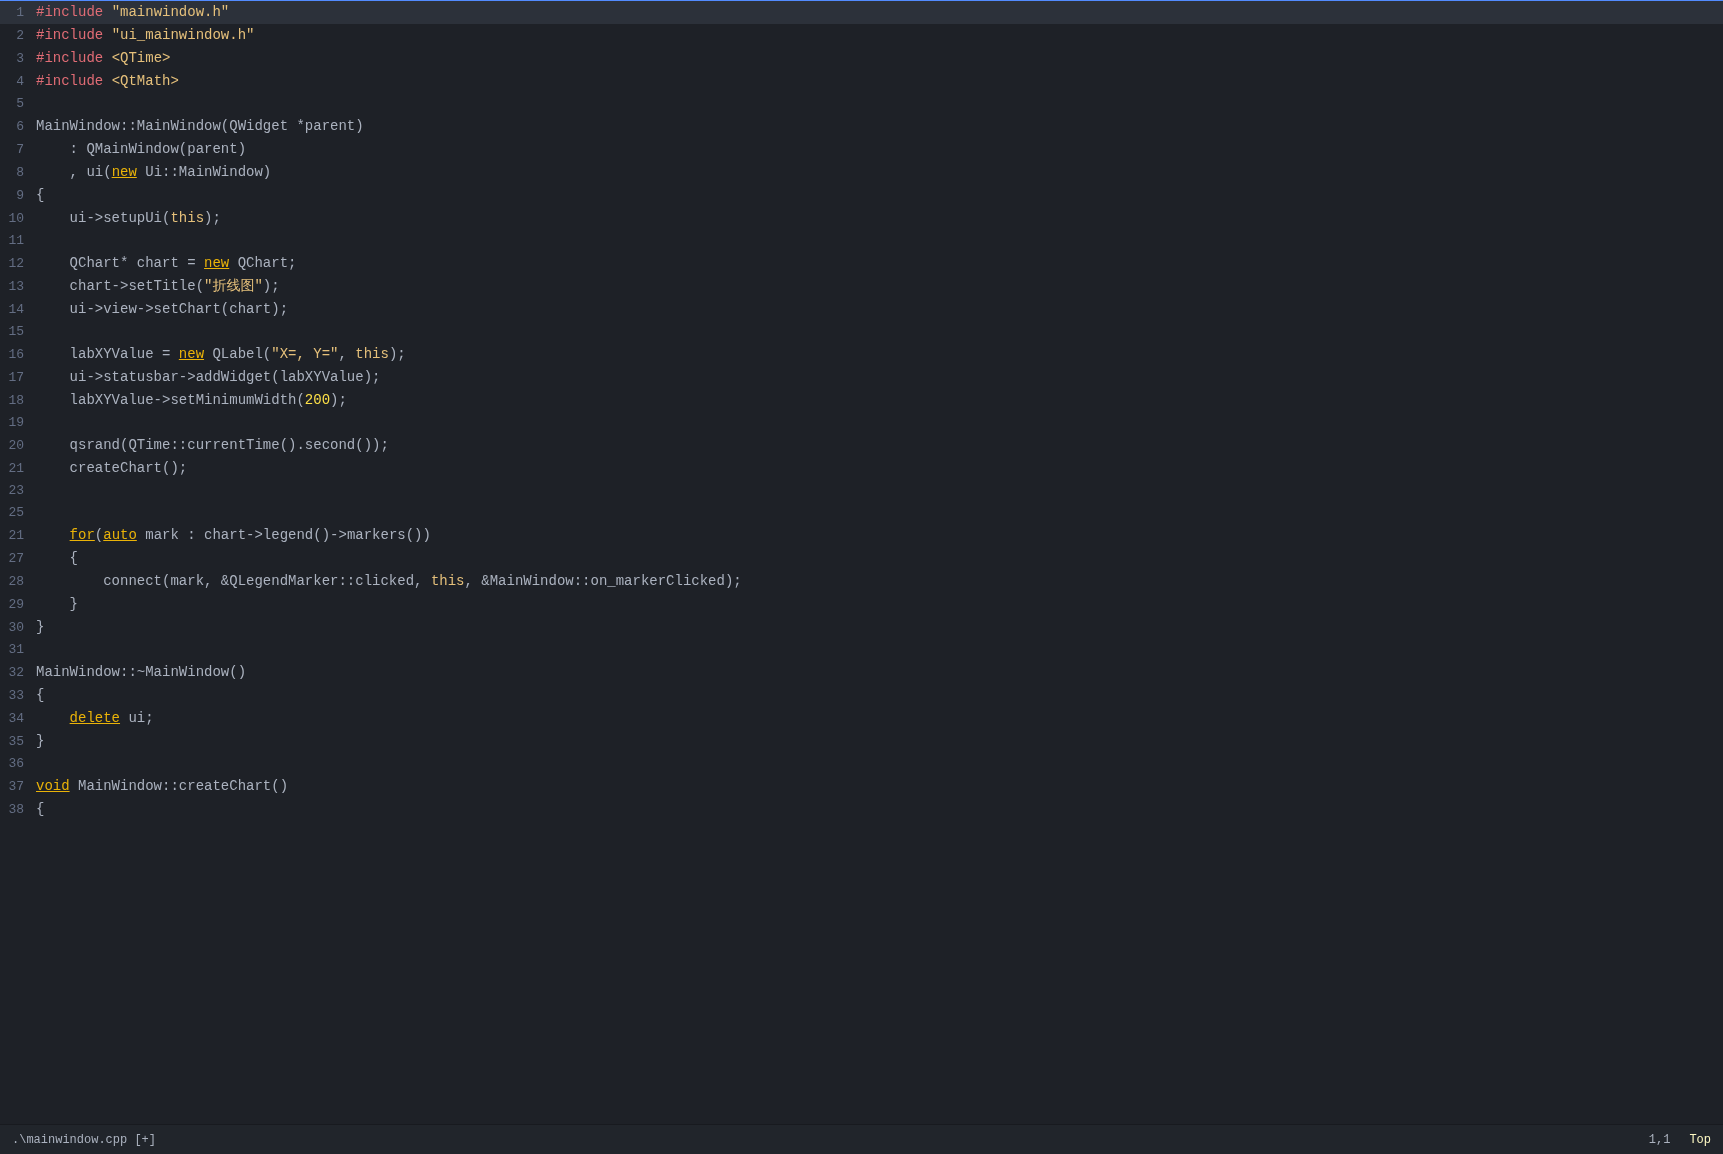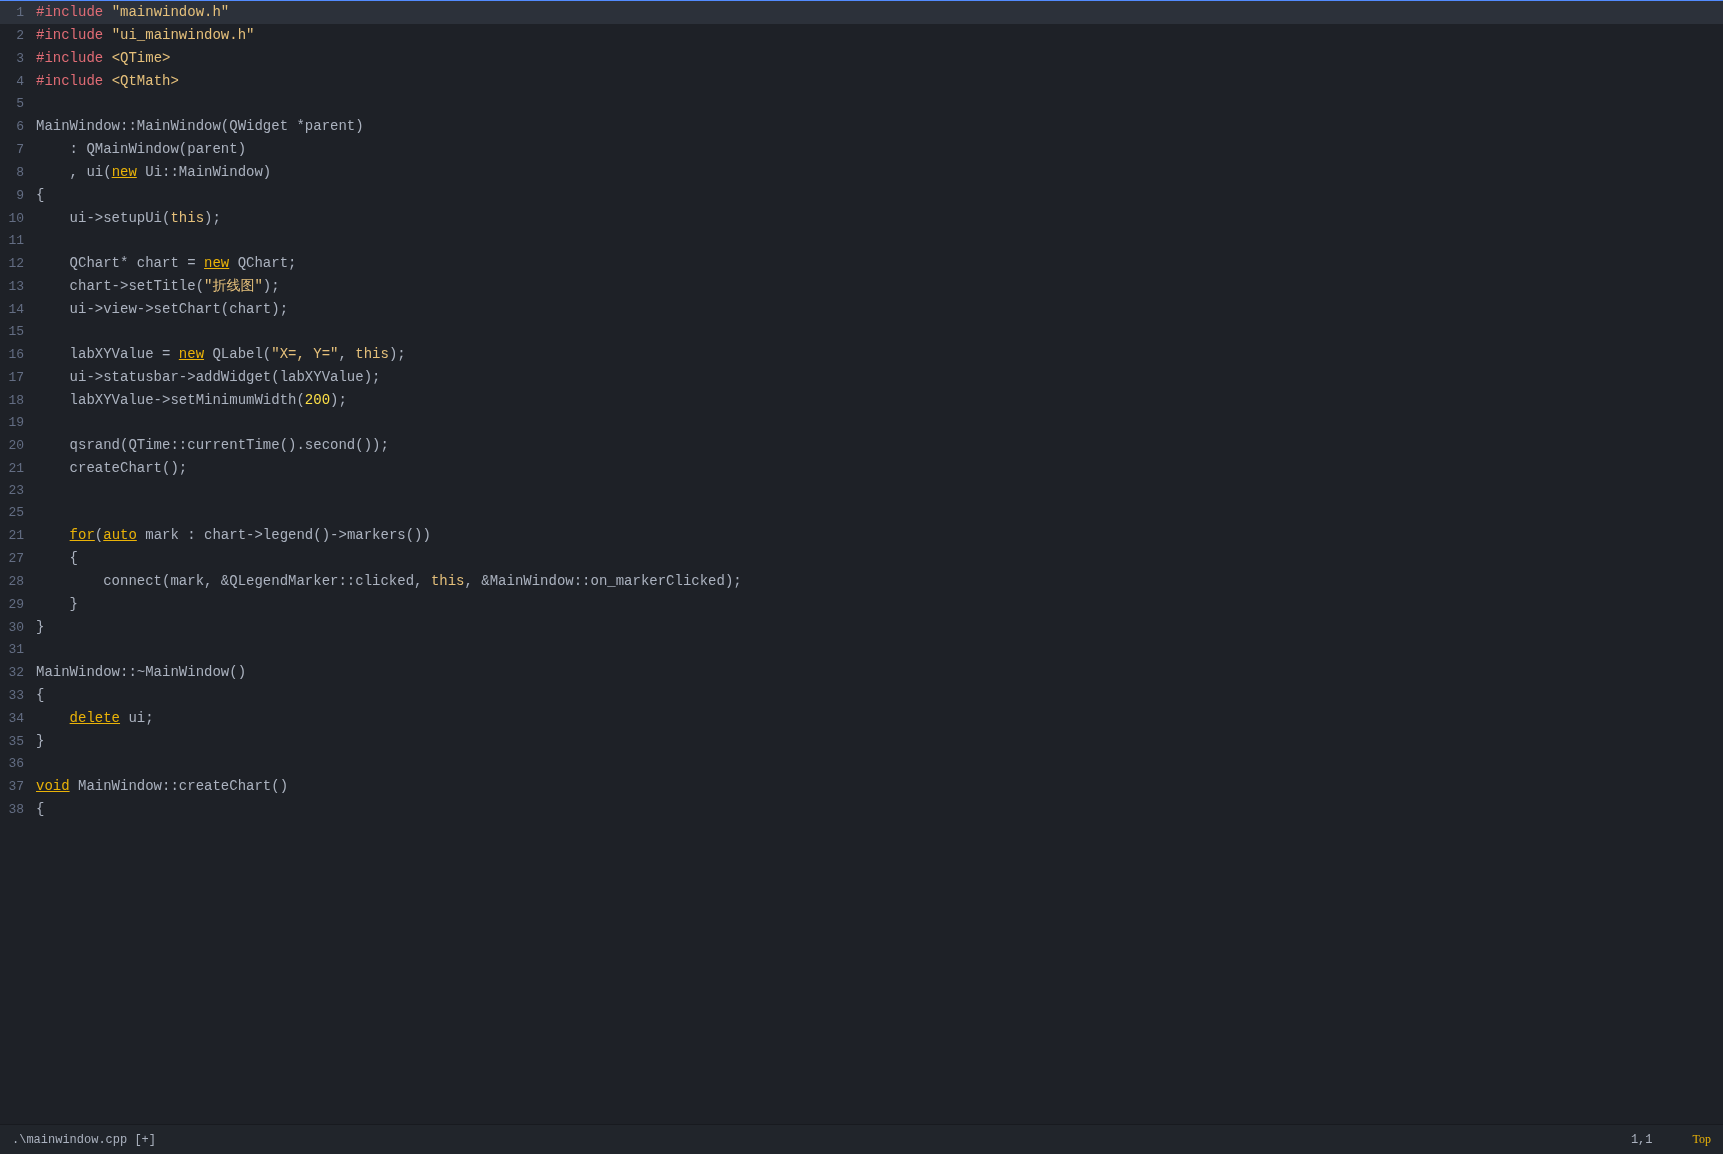--- a/index.html
+++ b/index.html
@@ -72,26 +72,25 @@
       font-size: 12px;
       font-family: 'Courier New', Courier, monospace;
       flex-shrink: 0;
     }
 
     #status-filename {
       flex: 1;
     }
 
     #status-position {
-      margin-right: 40px;
+      margin-right: 19px;
     }
 
     #status-top {
-      color: #eab308;
-      font-family: Liberation Serif, serif;
+      color: #fef9c3;
     }
   </style>
 </head>
 <body>
 
 <div id="code-area">
     <div class="code-line" style="background-color: rgb(44, 49, 58); border-top: 1px solid rgb(82, 139, 255);">
       <span class="line-number">1</span>
       <span class="line-content"><span class="c-include">#include</span><span> </span><span class="c-string">"mainwindow.h"</span></span>
     </div>

